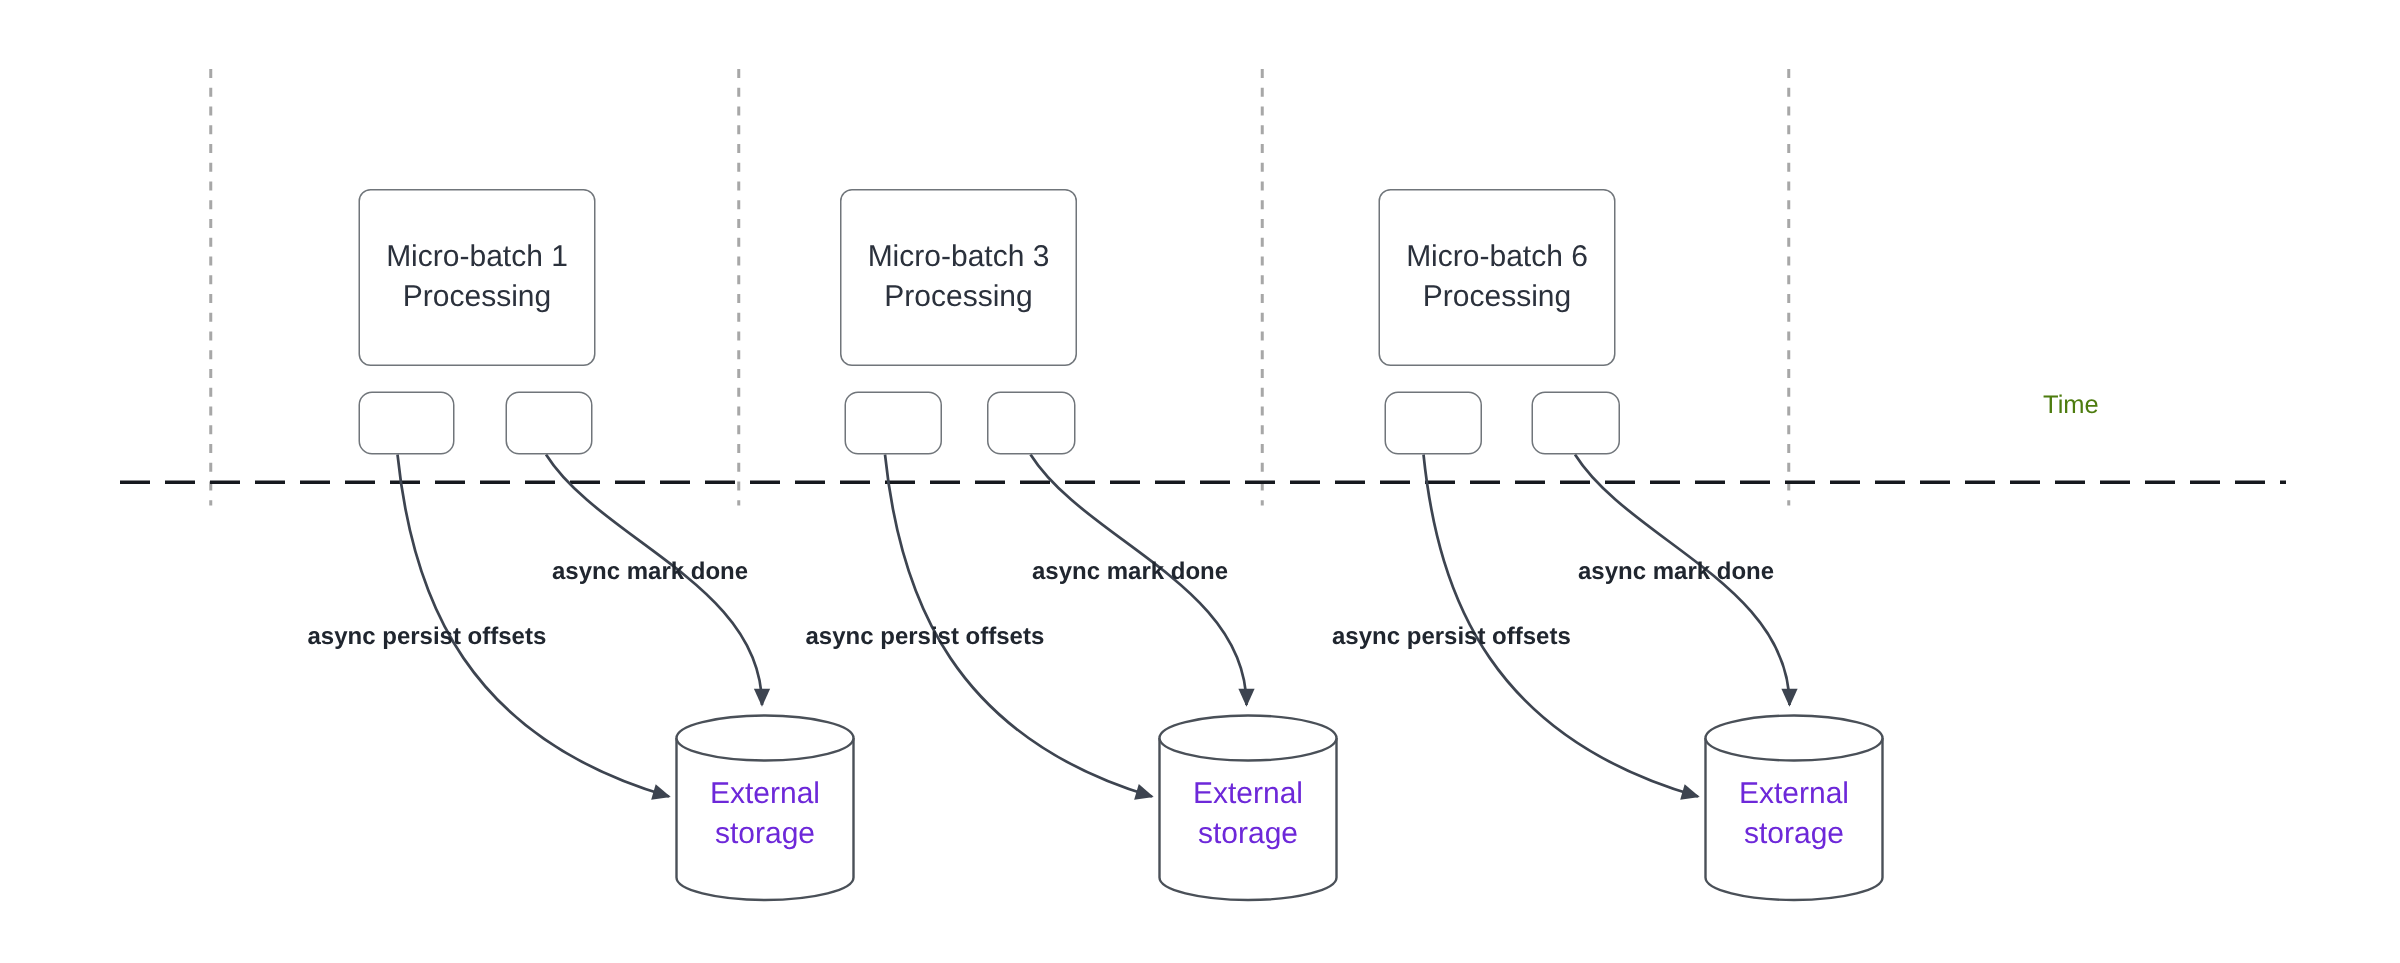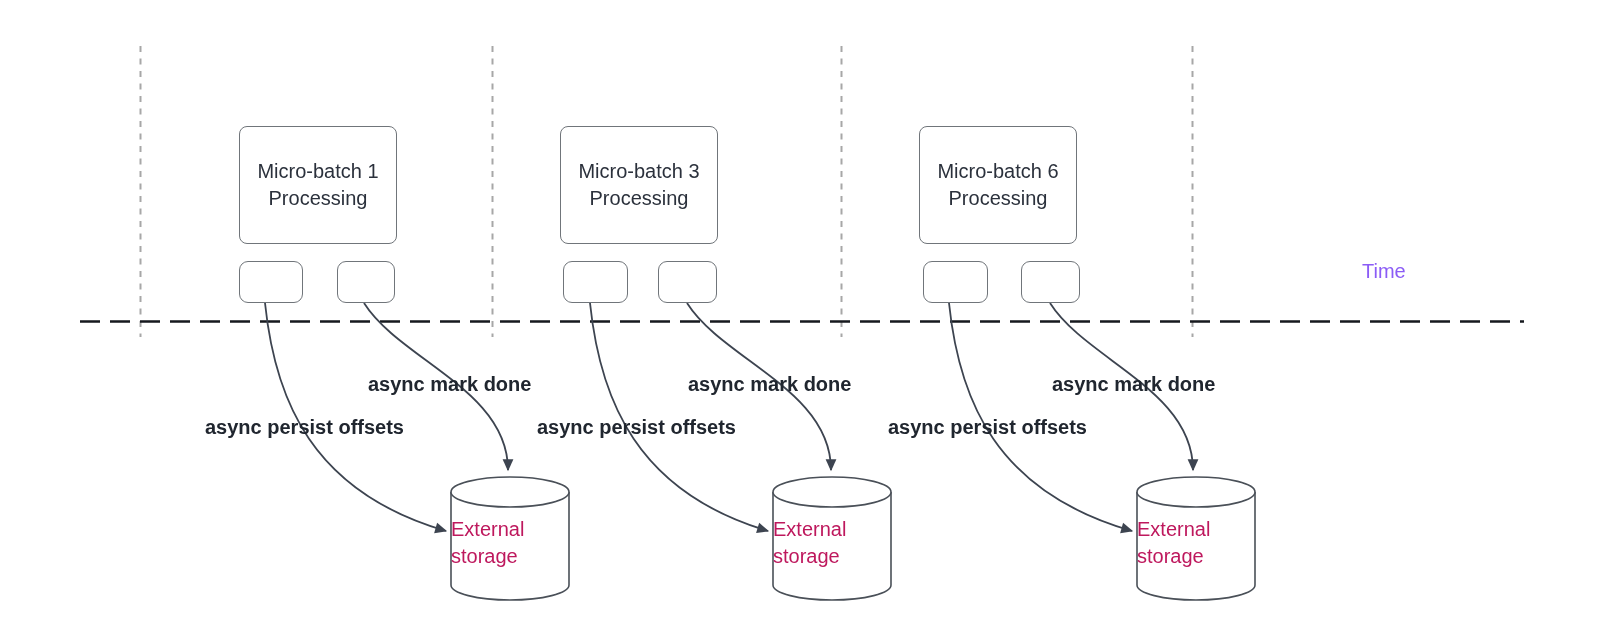--- a/index.html
+++ b/index.html
@@ -12,28 +12,28 @@
     position:absolute;top:126px;width:156px;height:116px;
     border:1.6px solid #70757a;border-radius:8px;background:#fff;
     display:flex;flex-direction:column;align-items:center;justify-content:center;
     font-size:20px;line-height:27px;color:#2b313c;text-align:center;
   }
   .small-box{
     position:absolute;top:261px;height:42px;
     border:1.6px solid #70757a;border-radius:9px;background:#fff;box-sizing:border-box;
   }
   .curve-label{
-    position:absolute;font-size:20px;font-weight:bold;color:#20262f;white-space:nowrap;
+    position:absolute;font-size:16px;font-weight:bold;color:#20262f;white-space:nowrap;
   }
   .storage-label{
-    position:absolute;top:516px;width:118px;text-align:left;
-    font-size:20px;line-height:27px;color:#be185d;
+    position:absolute;top:516px;width:118px;text-align:center;
+    font-size:20px;line-height:27px;color:#6d28d9;
   }
   .time-label{
-    position:absolute;left:1362px;top:260px;font-size:20px;color:#8b5cf6;
+    position:absolute;left:1362px;top:260px;font-size:17px;color:#4d7c0f;
   }
 </style>
 </head>
 <body>
 
 <div id="canvas">
 
   <svg id="wires" viewBox="0 0 1600 642" xmlns="http://www.w3.org/2000/svg">
     <defs>
       <marker id="arrow" viewBox="0 0 12 12" refX="10" refY="6" markerWidth="8" markerHeight="8" orient="auto-start-reverse">

